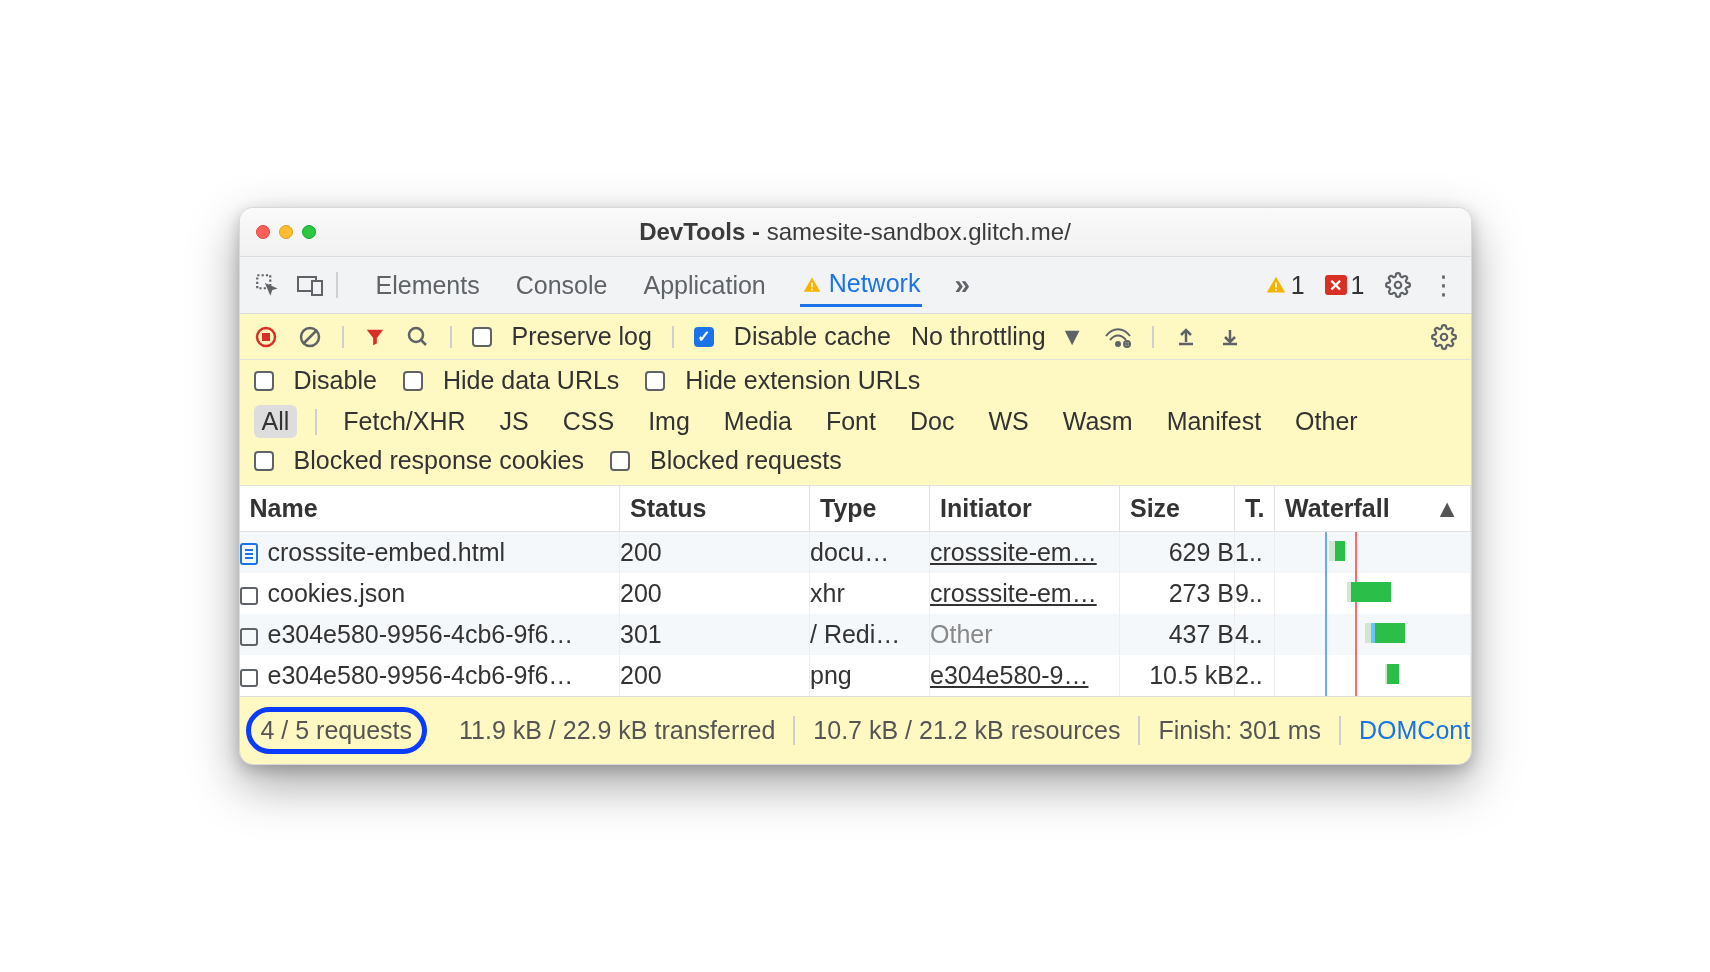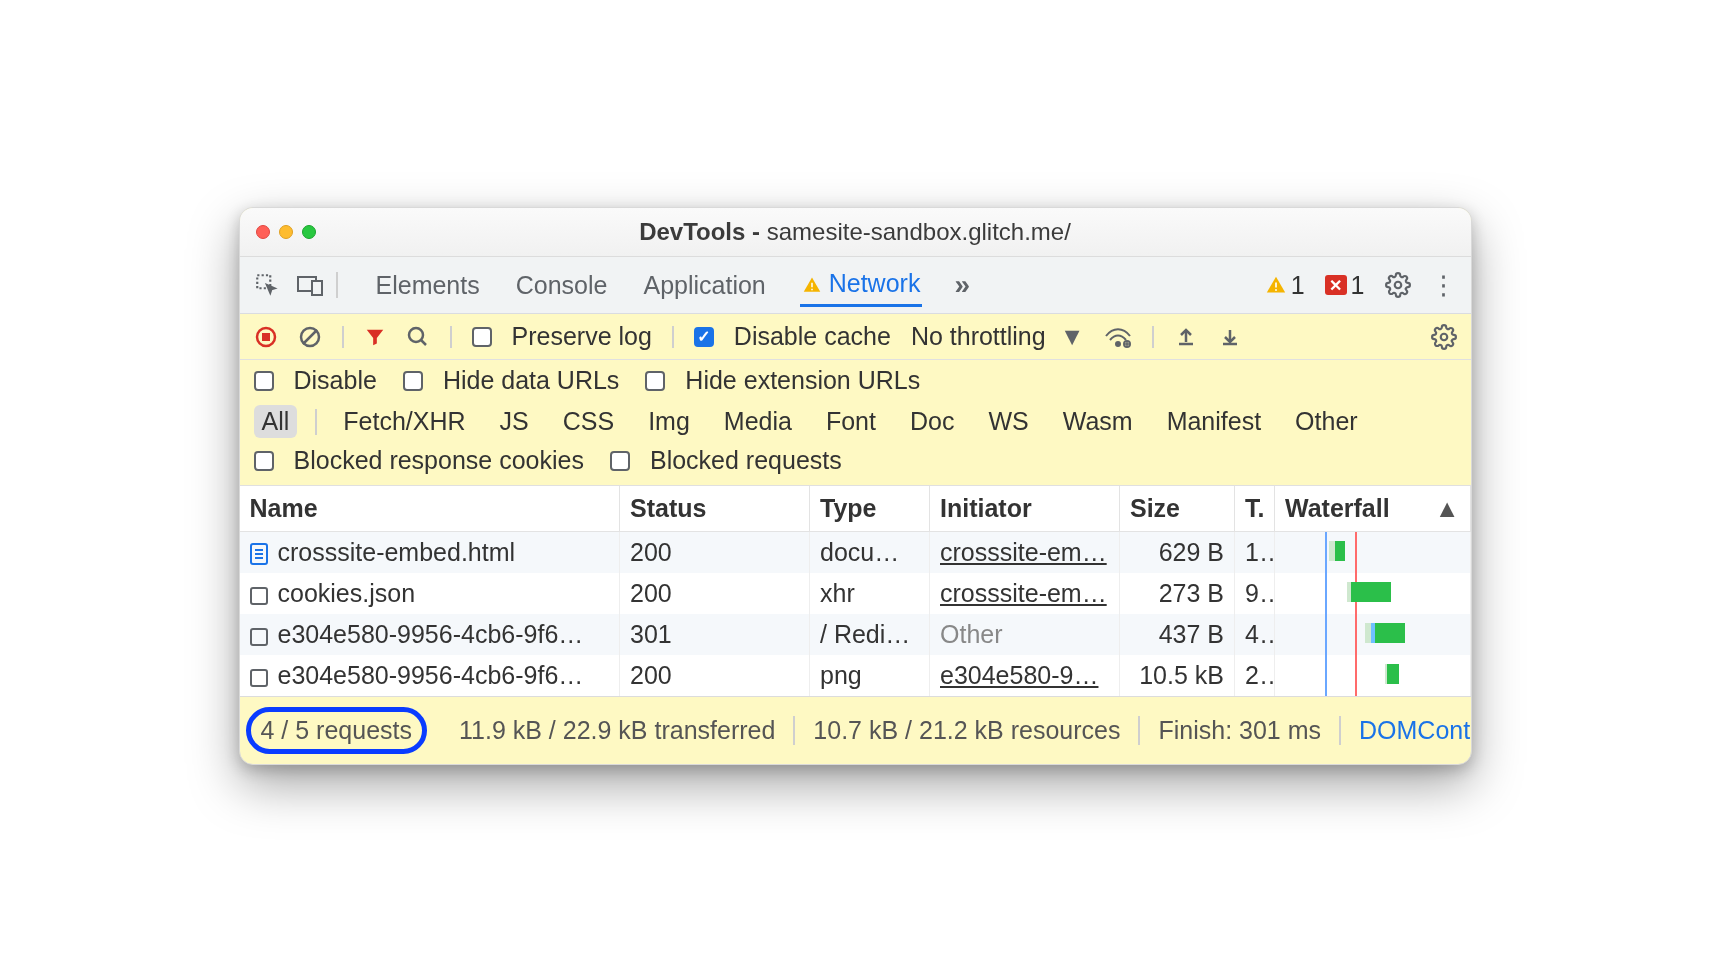--- a/index.html
+++ b/index.html
@@ -87,21 +87,21 @@
 
   table.net {
     width:100%; border-collapse:collapse; table-layout:fixed;
   }
   table.net th {
     text-align:left; font-weight:700; color:#333; padding:8px 10px;
     border-bottom:1px solid #e3e3e3; border-right:1px solid #e3e3e3; background:#fff;
   }
   table.net th.sorted::after { content:" ▲"; color:#555; float:right; }
   table.net td {
-    padding:6px 10px; border-right:1px solid #eee;
+    padding:6px 0; border-right:1px solid #eee;
     white-space:nowrap; overflow:hidden; text-overflow:ellipsis;
   }
   table.net tbody tr:nth-child(odd){ background:#f5f8fb; }
   table.net tbody tr:nth-child(even){ background:#ffffff; }
   .ini { text-decoration:underline; color:#333; }
   .ini.other { color:#888; text-decoration:none; }
   .docicon { display:inline-flex; width:18px; height:22px; margin-right:10px; vertical-align:-4px; }
   .boxicon { display:inline-block; width:18px; height:18px; border:2px solid #5f6368; border-radius:3px; margin-right:10px; vertical-align:-3px;}
   td.size { text-align:right; padding-right:14px;}
   .wf-cell { padding:0 !important; position:relative; height:38px; }

